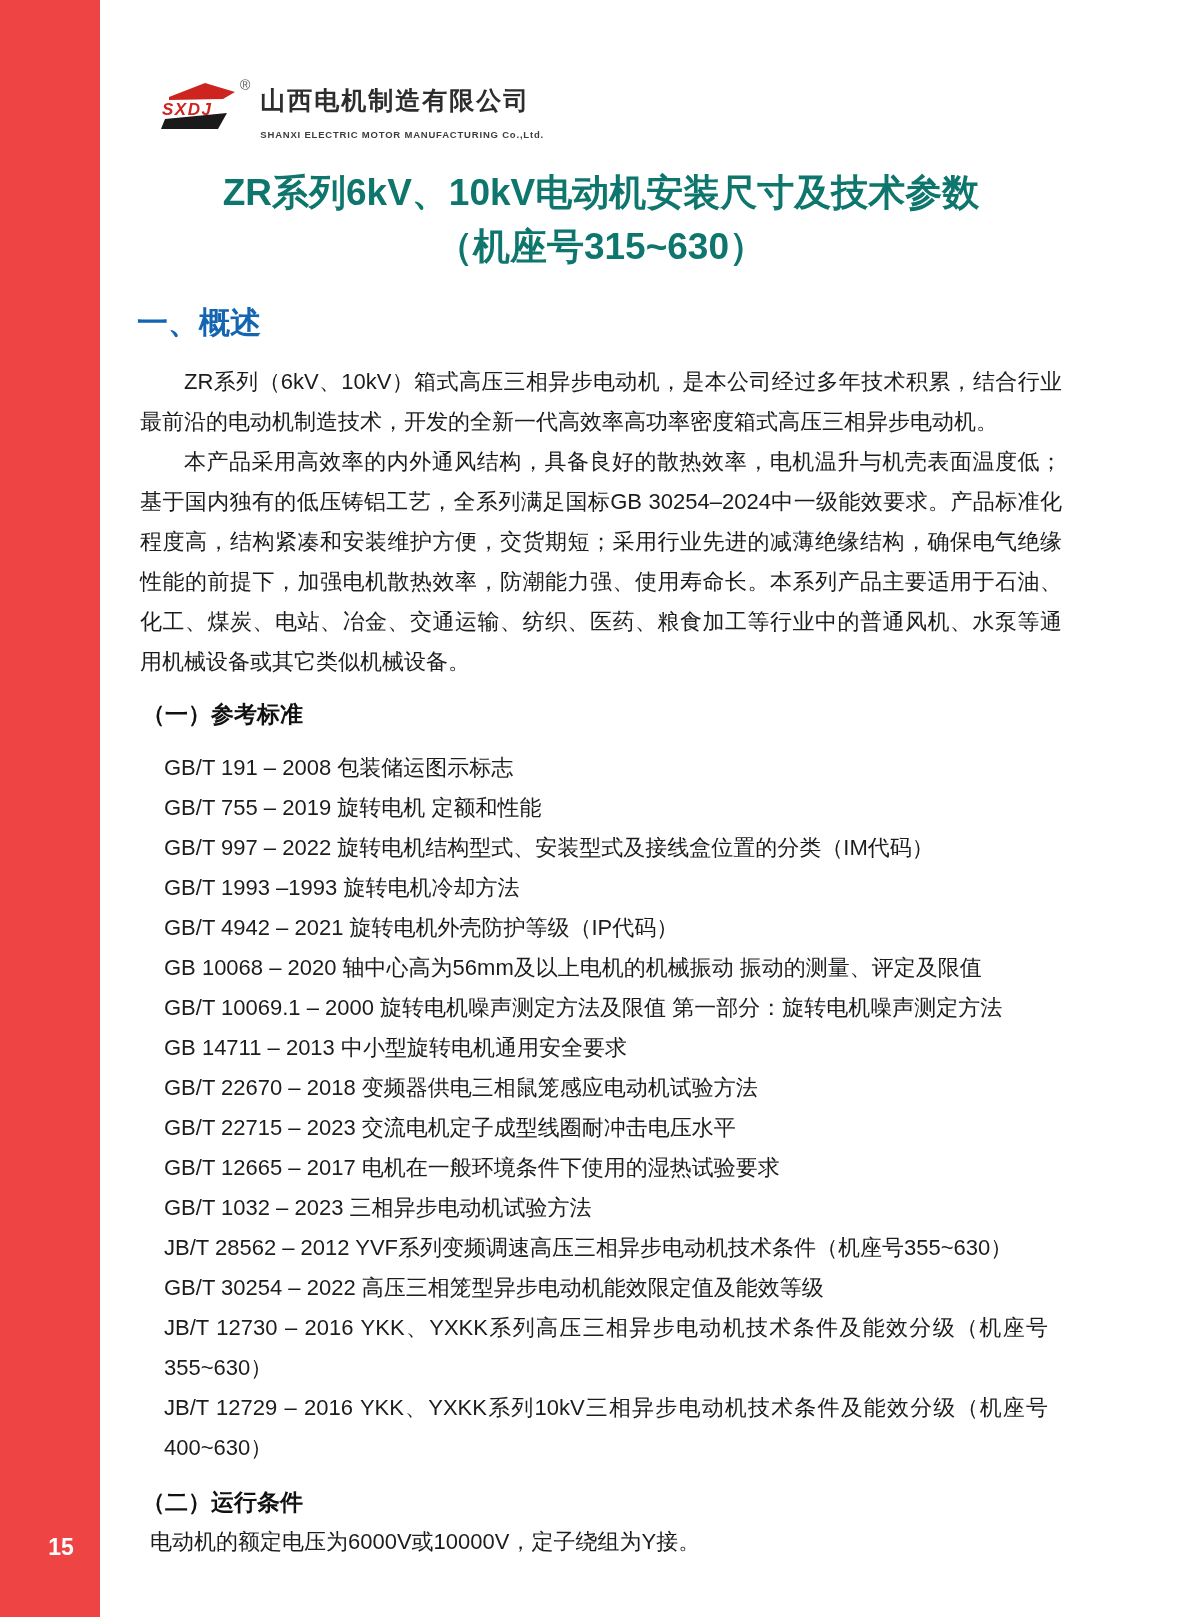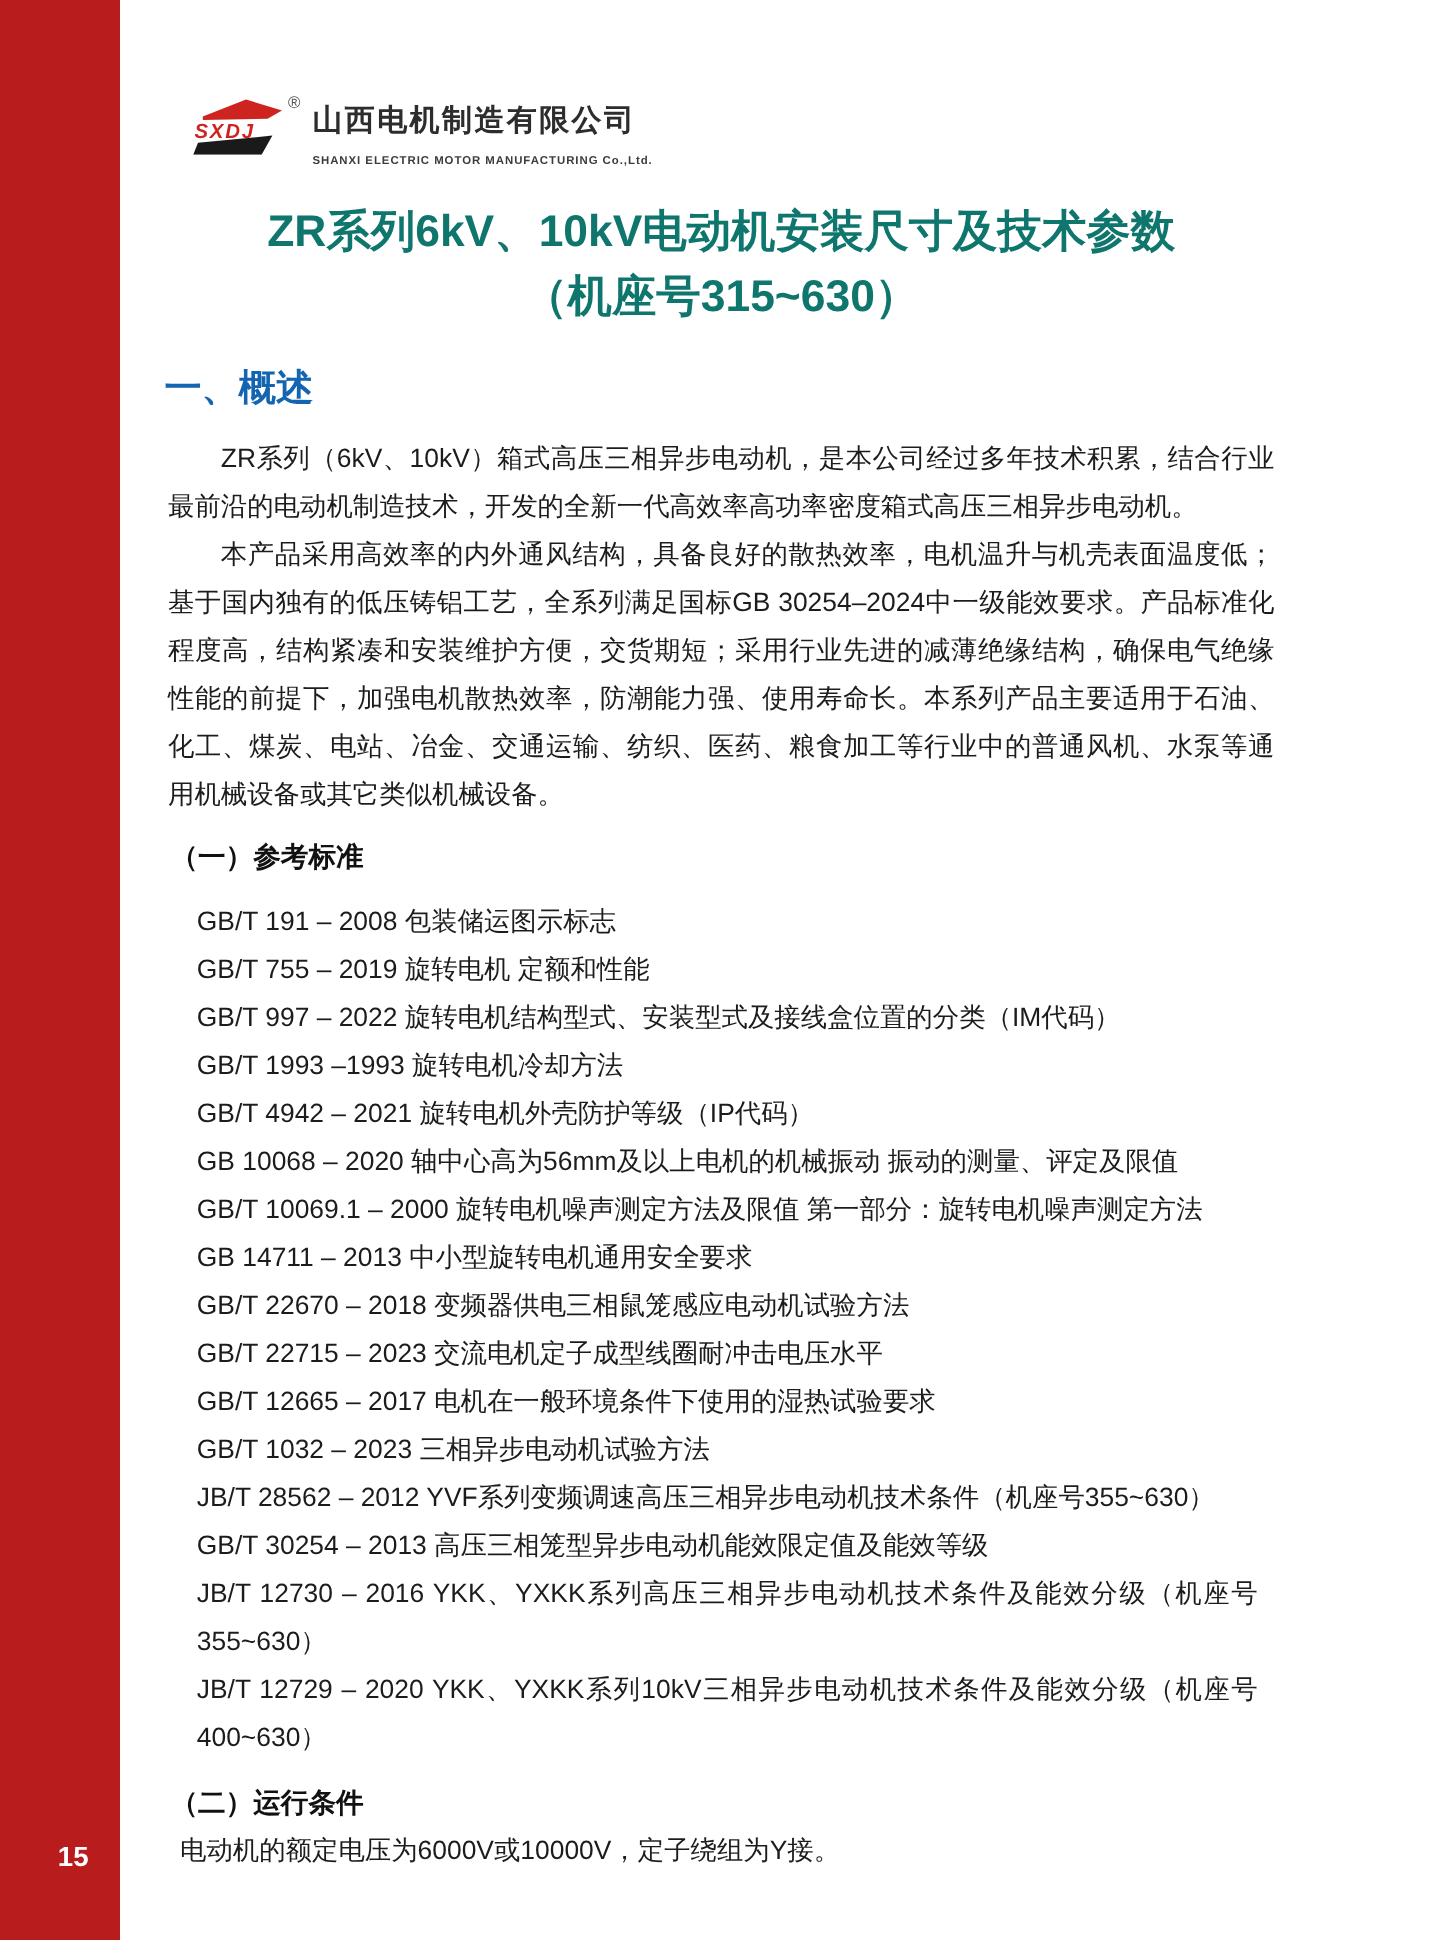--- a/index.html
+++ b/index.html
@@ -6,21 +6,21 @@
   body {
     width: 1200px; height: 1617px;
     background: #ffffff;
     font-family: "Liberation Sans", sans-serif;
     position: relative;
     overflow: hidden;
   }
   .side-strip {
     position: absolute; left: 0; top: 0;
     width: 100px; height: 1617px;
-    background: #b91c1c;
+    background: #ef4444;
   }
   .page-number {
     position: absolute; top: 1534px; left: 0; width: 122px;
     text-align: center;
     color: #ffffff; font-size: 23px; font-weight: bold;
   }
   .content {
     position: absolute; left: 140px; top: 0; width: 922px;
   }
   .logo-row {
@@ -112,21 +112,21 @@
     <div class="std-item">GB/T 1993 –1993 旋转电机冷却方法</div>
     <div class="std-item">GB/T 4942 – 2021 旋转电机外壳防护等级（IP代码）</div>
     <div class="std-item">GB 10068 – 2020 轴中心高为56mm及以上电机的机械振动 振动的测量、评定及限值</div>
     <div class="std-item">GB/T 10069.1 – 2000 旋转电机噪声测定方法及限值 第一部分：旋转电机噪声测定方法</div>
     <div class="std-item">GB 14711 – 2013 中小型旋转电机通用安全要求</div>
     <div class="std-item">GB/T 22670 – 2018 变频器供电三相鼠笼感应电动机试验方法</div>
     <div class="std-item">GB/T 22715 – 2023 交流电机定子成型线圈耐冲击电压水平</div>
     <div class="std-item">GB/T 12665 – 2017 电机在一般环境条件下使用的湿热试验要求</div>
     <div class="std-item">GB/T 1032 – 2023 三相异步电动机试验方法</div>
     <div class="std-item">JB/T 28562 – 2012 YVF系列变频调速高压三相异步电动机技术条件（机座号355~630）</div>
-    <div class="std-item">GB/T 30254 – 2013 高压三相笼型异步电动机能效限定值及能效等级</div>
+    <div class="std-item">GB/T 30254 – 2022 高压三相笼型异步电动机能效限定值及能效等级</div>
     <div class="std-item">JB/T 12730 – 2016 YKK、YXKK系列高压三相异步电动机技术条件及能效分级（机座号 355~630）</div>
-    <div class="std-item">JB/T 12729 – 2020 YKK、YXKK系列10kV三相异步电动机技术条件及能效分级（机座号 400~630）</div>
+    <div class="std-item">JB/T 12729 – 2016 YKK、YXKK系列10kV三相异步电动机技术条件及能效分级（机座号 400~630）</div>
   </div>
 
   <div class="sub-heading">（二）运行条件</div>
   <p class="cond-text">电动机的额定电压为6000V或10000V，定子绕组为Y接。</p>
 
 </div>
 
 </body></html>

